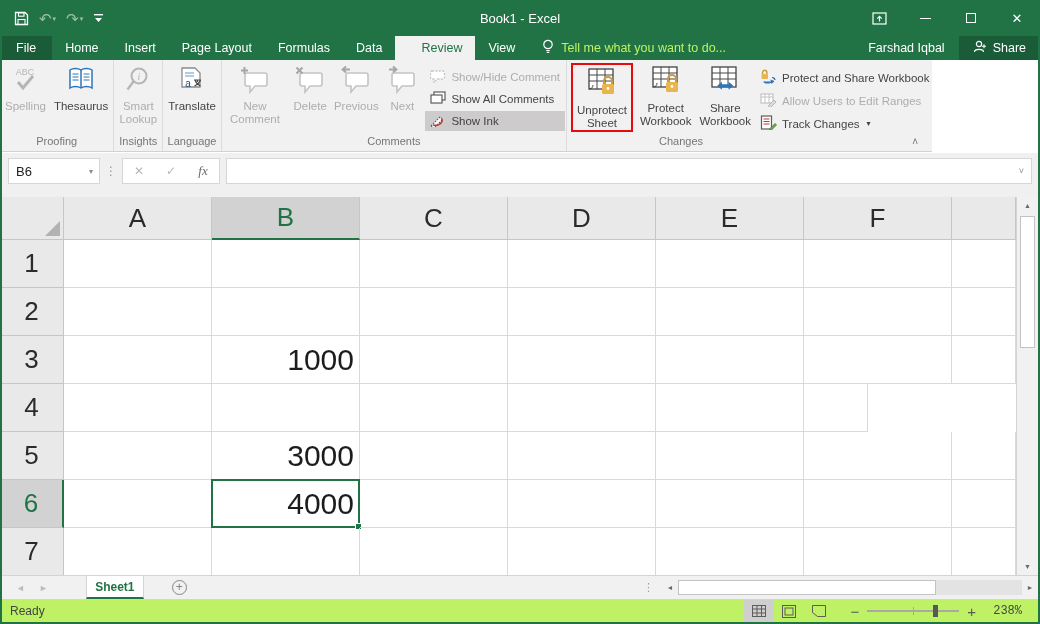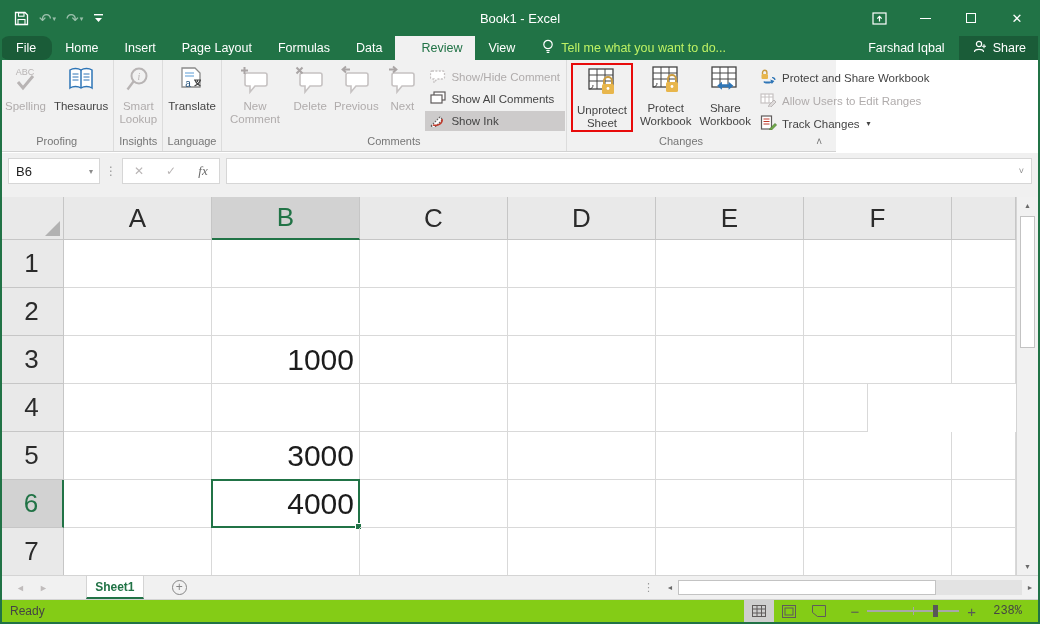--- a/index.html
+++ b/index.html
@@ -22,29 +22,29 @@
     align-items:center; justify-content:center; font-size:13px; color:#fff; pointer-events:none; }
   .win-controls { margin-left:auto; display:flex; height:36px; align-items:stretch; z-index:2; }
   .wc { width:46px; display:flex; align-items:center; justify-content:center; color:#fff; font-size:13px; }
   .wc .maxbox { width:10px; height:10px; border:1px solid #fff; display:block; }
   .wc .minbar { width:11px; height:1px; background:#fff; display:block; }
 
   
   .tabrow { position:absolute; left:0; top:36px; width:1040px; height:24px;
     background:#217346; display:flex; align-items:stretch; color:#fff; font-size:12.5px; }
   .rtab { padding:0 13px; display:flex; align-items:center; cursor:default; }
-  .rtab.file { background:#1a5c38; padding:0 16px;border-radius:9px; }
+  .rtab.file { background:#1a5c38; padding:0 16px; }
   .rtab.active { background:#f1f1f1; color:#217346;padding-left:26px; }
   .tellme { display:flex; align-items:center; gap:7px; margin-left:14px; color:#bef264; }
   .user-share { margin-left:auto; display:flex; align-items:stretch; }
   .username { display:flex; align-items:center; padding:0 14px; }
   .share-btn { background:#1a5c38; display:flex; align-items:center; gap:6px; padding:0 14px; }
 
   
-  .ribbon { position:absolute; left:0; top:60px; width:836px; height:92px;
+  .ribbon { position:absolute; left:0; top:60px; width:932px; height:92px;
     background:#f1f1f1; border-bottom:1px solid #d2d2d2; display:flex; }
   .rgroup { display:flex; flex-direction:column; border-right:1px solid #dcdcdc; padding:0 1px; }
   .rgroup-body { flex:1; display:flex; align-items:flex-start; padding-top:3px; }
   .rgroup-label { height:17px; text-align:center; font-size:11px; color:#767676; line-height:15px; }
   .rb-big { display:flex; flex-direction:column; align-items:center; min-width:46px;
     padding:2px 4px 0 4px; font-size:11.5px; color:#444; text-align:center; }
   .rb-big .blab { line-height:13px; margin-top:3px; max-width:66px; }
   .rb-big.disabled { color:#b0acac; }
   .rb-small { display:flex; align-items:center; gap:5px; font-size:11.5px; color:#444;
     padding:2px 5px; white-space:nowrap; }
@@ -119,21 +119,21 @@
   .addsheet .circ { width:15px; height:15px; border-radius:50%; border:1px solid #868686;
     color:#868686; font-size:12px; line-height:13px; text-align:center; }
   .sbar-dots { margin-left:auto; display:flex; align-items:center; color:#9a9a9a; padding:0 8px; font-size:11px;}
   .hscroll { width:376px; display:flex; align-items:center; position:relative; }
   .hs-btn { width:16px; text-align:center; font-size:7px; color:#6a6a6a; }
   .hs-track { flex:1; height:15px; background:#e3e3e3; position:relative; }
   .hs-thumb { position:absolute; left:0; top:0; width:258px; height:15px; background:#fff; border:1px solid #c3c3c3; }
 
   
   .statusbar { position:absolute; left:0; top:599px; width:1038px; height:23px;
-    background:#84cc16; border-top:1px solid #d4d4d4; display:flex; align-items:center;
+    background:#bef264; border-top:1px solid #d4d4d4; display:flex; align-items:center;
     font-size:12px; color:#444; }
   .sb-mode { padding-left:10px; }
   .sb-right { margin-left:auto; display:flex; align-items:center; height:100%; }
   .viewbtn { width:30px; height:100%; display:flex; align-items:center; justify-content:center; }
   .viewbtn.active { background:#cfcfcf; }
   .zoomctl { display:flex; align-items:center; gap:8px; padding:0 12px 0 16px; }
   .zoom-track { position:relative; width:92px; height:2px; background:#a8a8a8; }
   .zoom-tick { position:absolute; left:50%; top:-3px; width:1px; height:8px; background:#a8a8a8; }
   .zoom-handle { position:absolute; left:72%; top:-5px; width:5px; height:12px; background:#585858; }
   .zsign { font-size:15px; color:#585858; line-height:1; }

